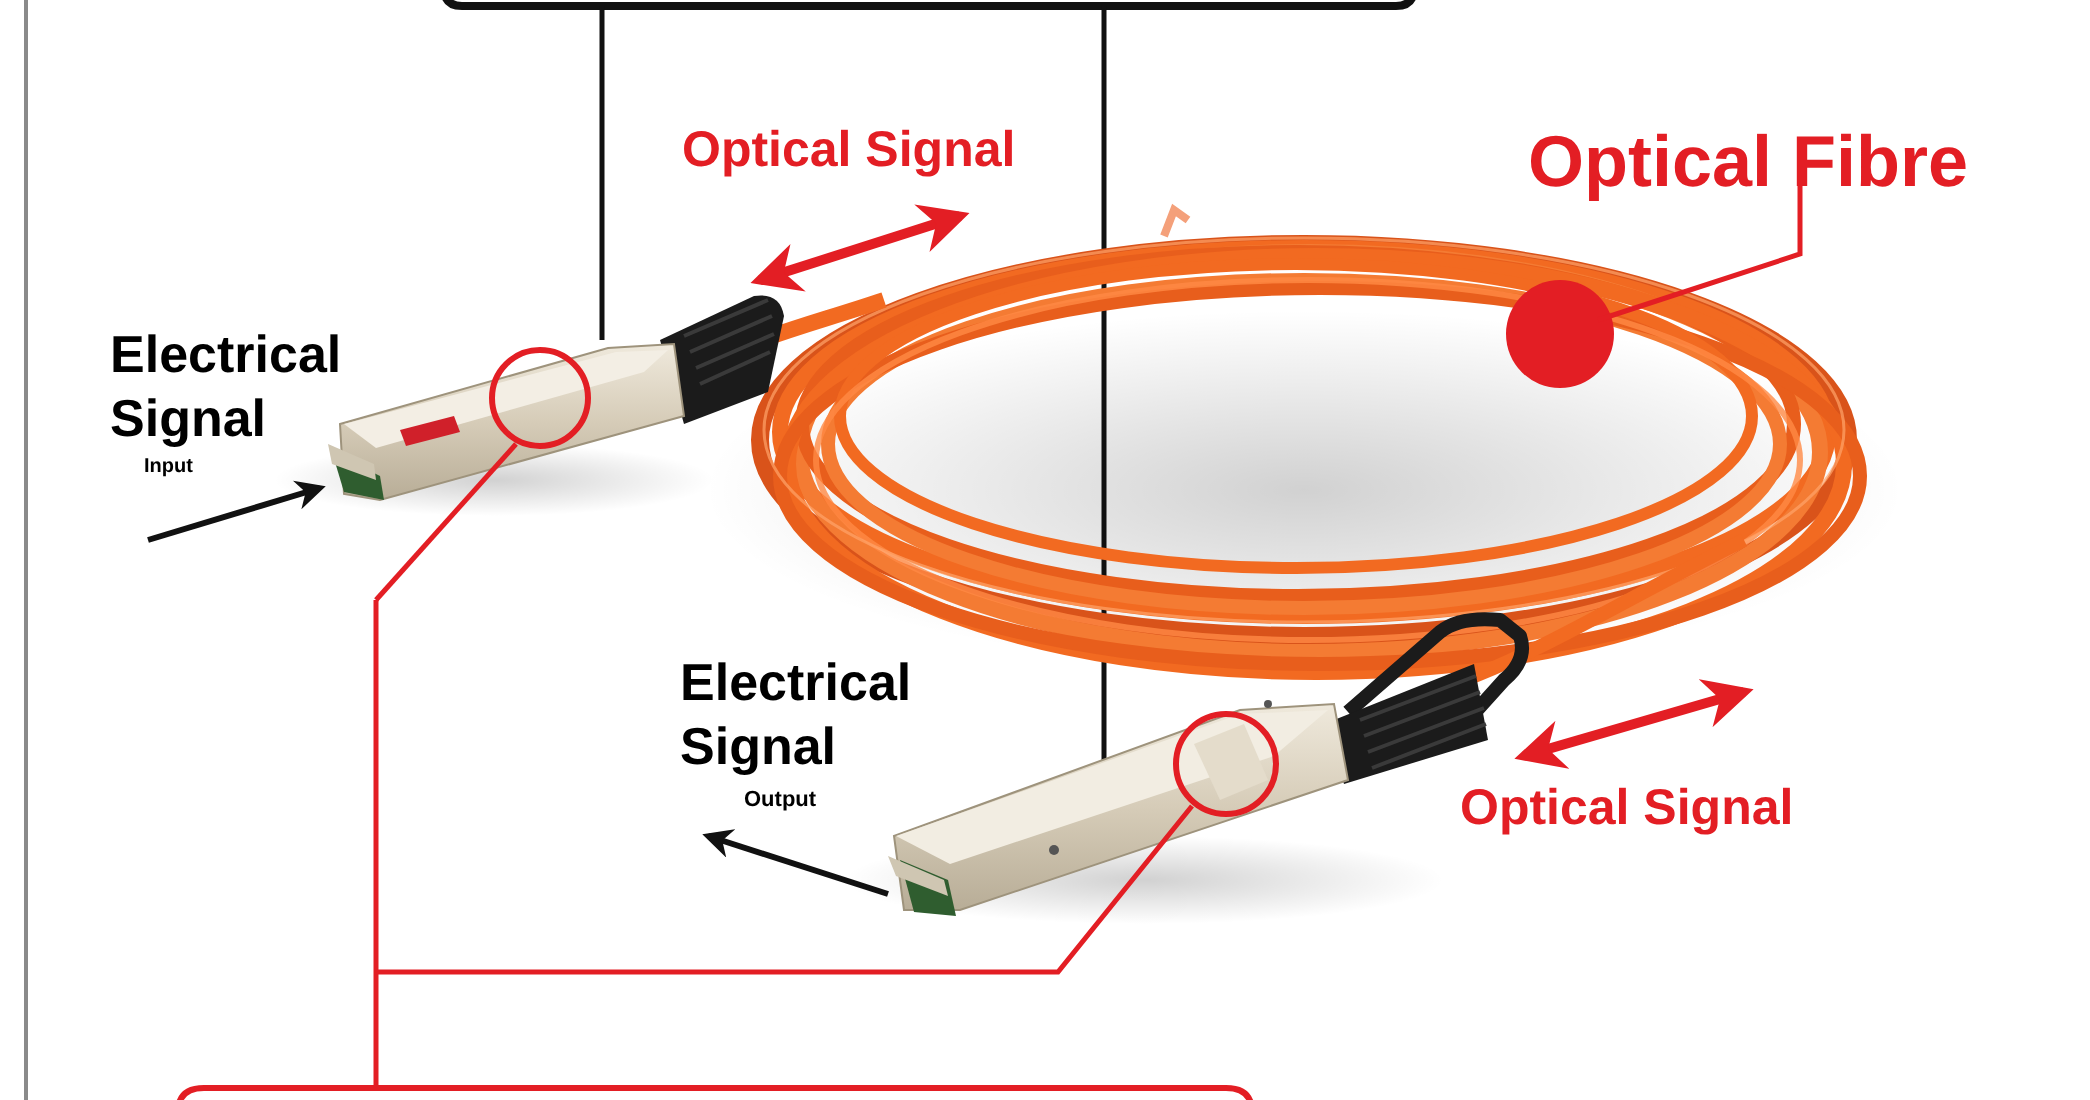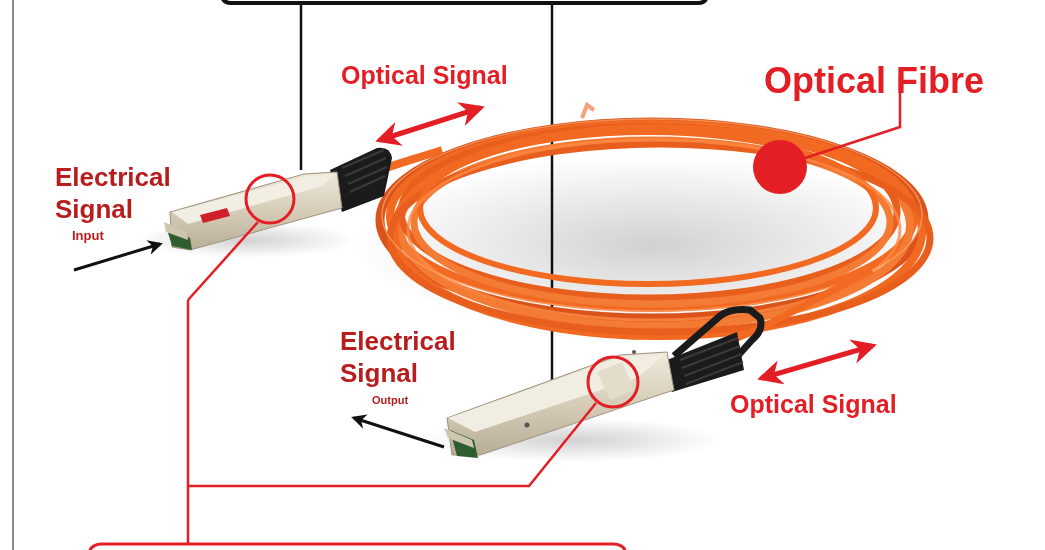--- a/index.html
+++ b/index.html
@@ -6,26 +6,26 @@
   body {
     width: 1045px; height: 550px; overflow: hidden; position: relative;
     background: #ffffff;
     font-family: "Liberation Sans", "DejaVu Sans", sans-serif;
   }
   #stage { position: absolute; left: 12px; top: 0; width: 1045px; height: 514px; }
   .frame-left { position: absolute; left: 0; top: 0; width: 2px; height: 550px; background: #8a8a8a; }
   .frame-right { position: absolute; left: 1041px; top: 0; width: 3px; height: 550px; background: #8a8a8a; }
   .lbl { position: absolute; font-weight: bold; white-space: nowrap; line-height: 1; }
   .red { color: #e31e24; }
-  .blk { color: #b91c1c; }
+  .blk { color: #000000; }
   .opt-top { left: 329px; top: 63px; font-size: 25px; }
   .opt-bot { left: 718px; top: 392px; font-size: 25px; }
   .fibre { left: 752px; top: 35px; font-size: 36px; margin-top: 28px; }
   .elec1 { left: 43px; top: 161px; font-size: 26px; line-height: 32px; }
-  .in1 { left: 60px; top: 229px; font-size: 13px; }
+  .in1 { left: 60px; top: 229px; font-size: 10px; }
   .elec2 { left: 328px; top: 325px; font-size: 26px; line-height: 32px; }
   .out2 { left: 360px; top: 395px; font-size: 11px; }
 </style>
 </head>
 <body>
 
 <div id="stage">
   <div class="frame-left"></div>
   <div class="frame-right"></div>
 

